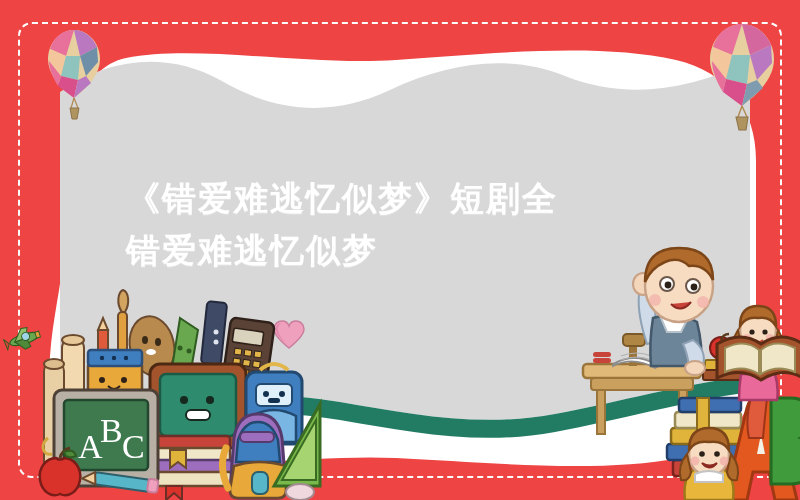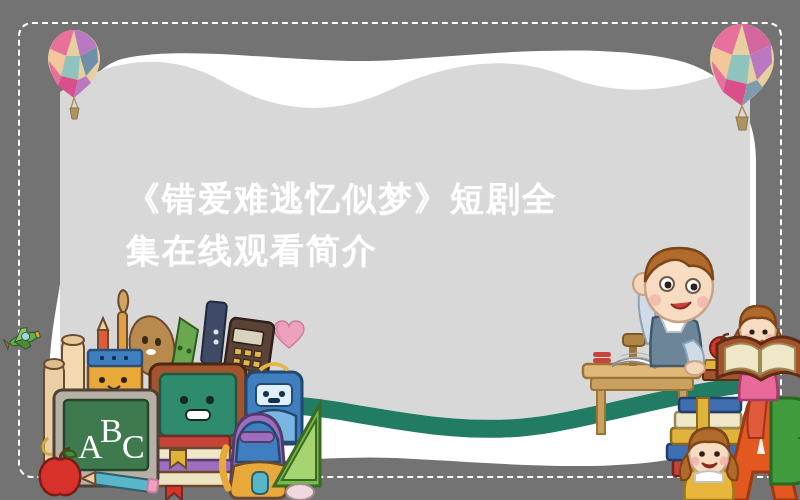--- a/index.html
+++ b/index.html
@@ -2,21 +2,21 @@
 <html><head>
 <meta charset="utf-8">
 <style>
   html,body{margin:0;padding:0;}
   body{
     width:800px;height:500px;overflow:hidden;
     font-family:"DejaVu Sans","Liberation Sans",sans-serif;
   }
   #stage{
     position:relative;width:800px;height:500px;overflow:hidden;
-    background:#737373;
+    background:#ef4444;
   }
   
   .dashed-frame{
     position:absolute;left:18px;top:22px;right:18px;bottom:22px;
     border:2px dashed #ffffff;border-radius:14px;
     box-sizing:border-box;pointer-events:none;
   }
   
   .white-blob{
     position:absolute;left:56px;top:50px;width:700px;height:420px;
@@ -83,21 +83,21 @@
 
       <path d="M0,378 C18,372 38,366 60,362 C130,348 210,344 280,356
                C350,368 420,382 495,368 C560,356 620,338 690,330
                L690,346 C620,356 560,374 495,386 C420,400 350,386 280,374
                C210,362 130,366 60,380 C38,384 18,390 0,396 Z" fill="#0a6e52" opacity="0.9"></path>
     </svg>
   </div>
 
   <div class="title-wrap">
     <div class="title-line">《错爱难逃忆似梦》短剧全</div>
-    <div class="title-line">集在线观看简介</div>
+    <div class="title-line">错爱难逃忆似梦</div>
   </div>
 
   <div class="balloon balloon-left">
     <svg width="60" height="96" viewBox="0 0 60 96">
       <g>
         <path d="M30,2 C44,2 56,15 56,31 C56,45 46,58 30,70 C14,58 4,45 4,31 C4,15 16,2 30,2 Z" fill="#e7cfa0"></path>
         <path d="M30,2 C18,2 9,10 6,21 L22,28 Z" fill="#e8719b"></path>
         <path d="M30,2 C40,2 49,9 53,19 L36,28 Z" fill="#b978c0"></path>
         <path d="M6,21 L22,28 L17,48 L5,33 Z" fill="#f3c79b"></path>
         <path d="M22,28 L36,28 L34,52 L17,48 Z" fill="#8fc3bd"></path>

